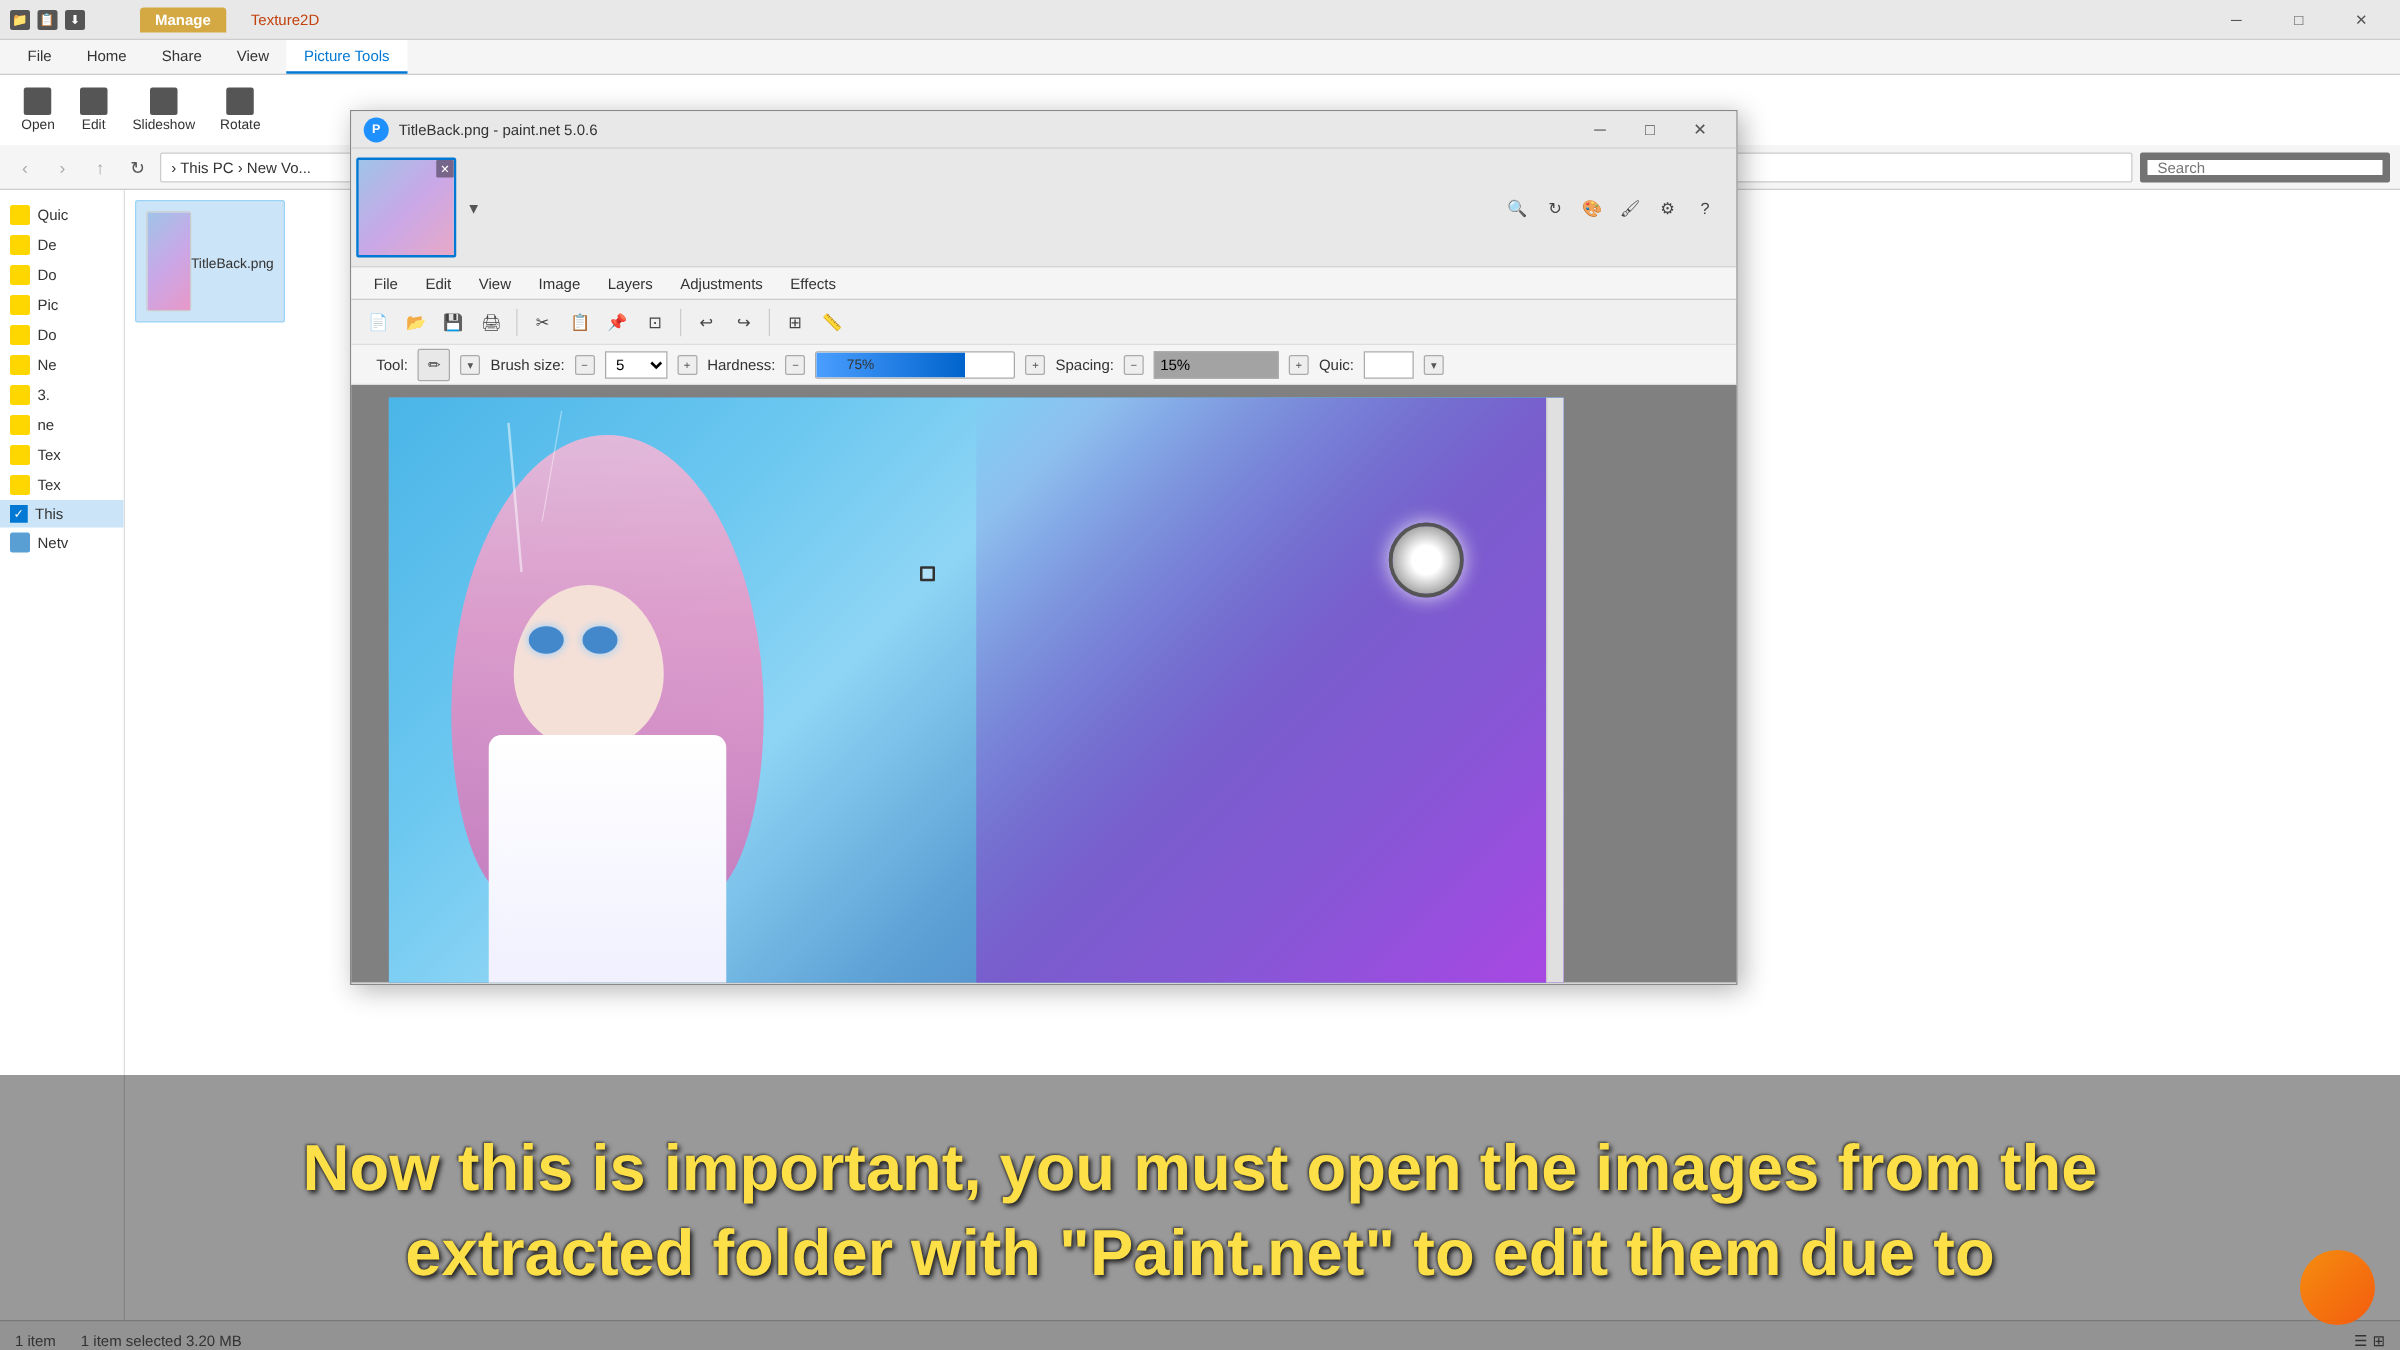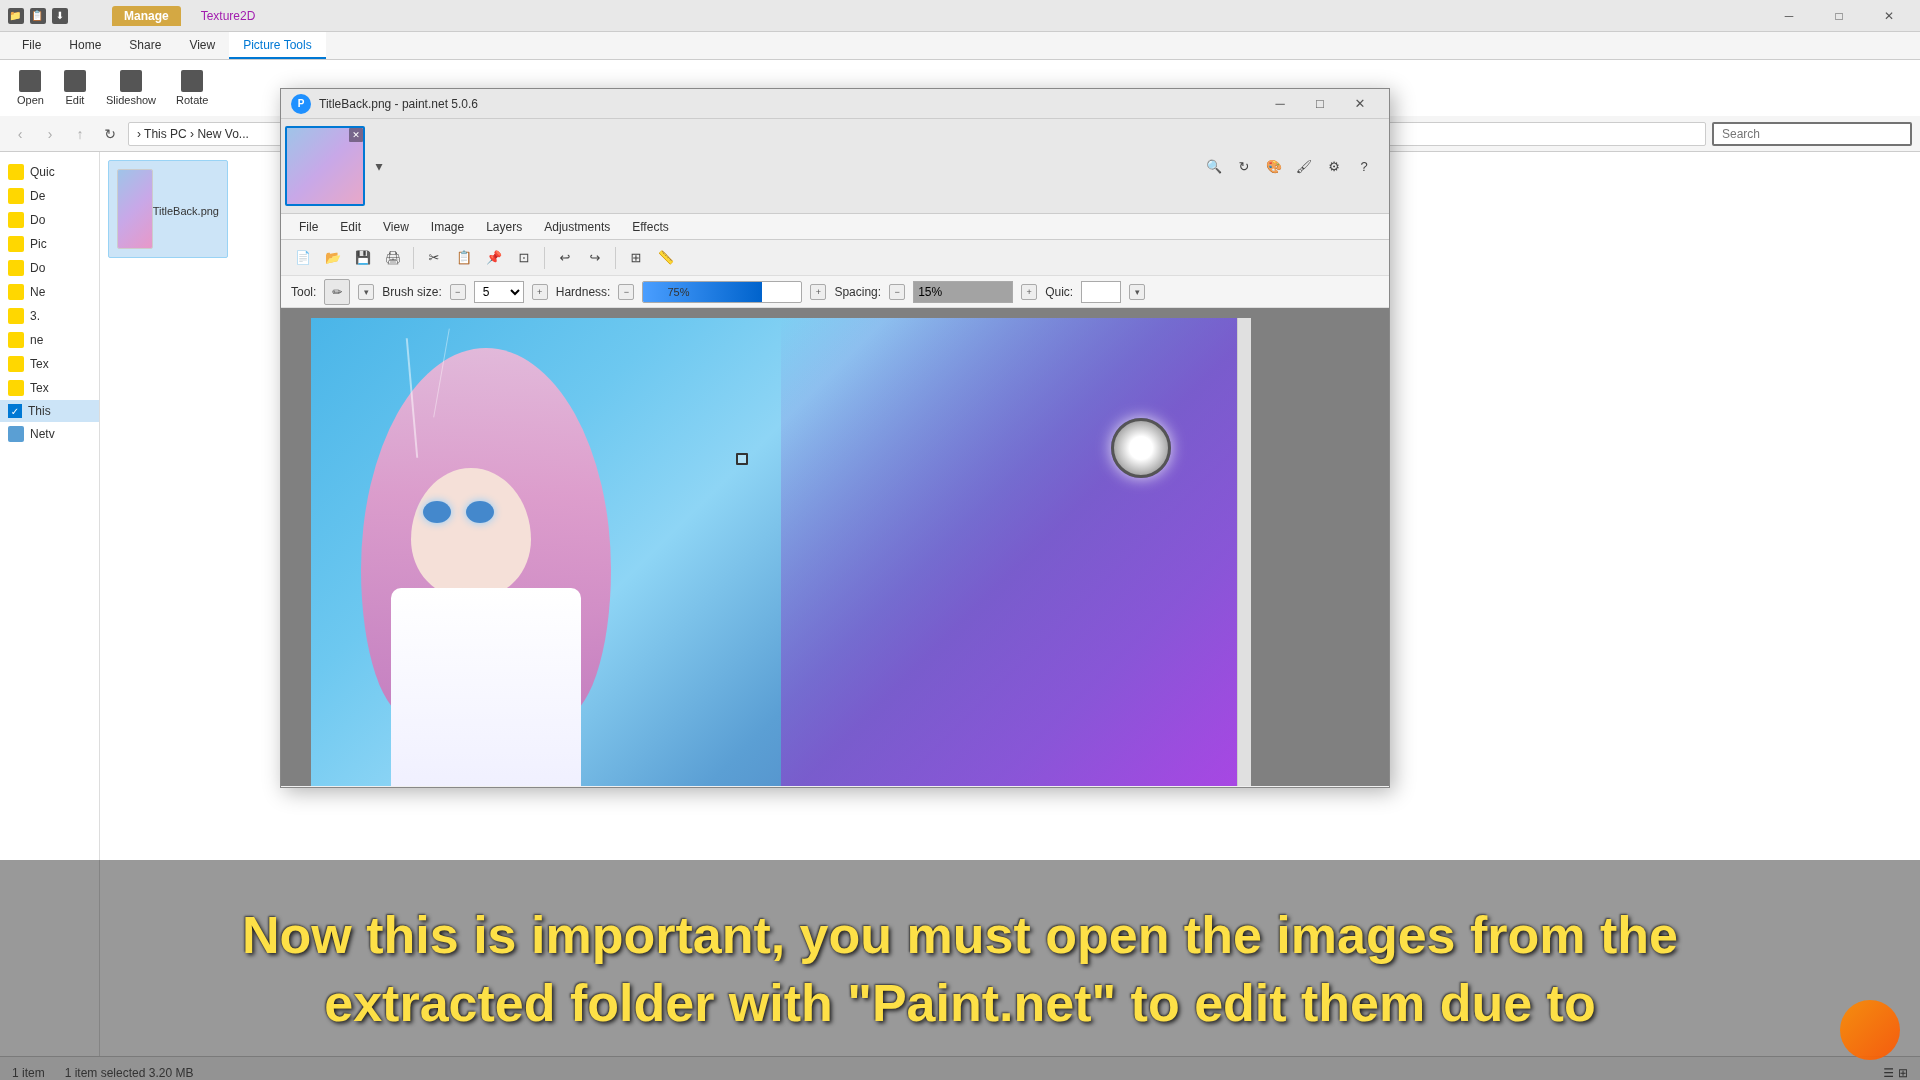--- a/index.html
+++ b/index.html
@@ -47,21 +47,21 @@
       background: #d4a843;
       color: white;
       padding: 3px 12px;
       border-radius: 3px 3px 0 0;
       font-size: 12px;
       font-weight: 600;
       margin-left: 40px;
     }
     .titlebar-explorer .tab-texture {
       background: #e8e8e8;
-      color: #a21caf;
+      color: #c2410c;
       padding: 3px 12px;
       border-radius: 3px 3px 0 0;
       font-size: 12px;
       margin-left: 4px;
     }
     .win-controls {
       margin-left: auto;
       display: flex; gap: 4px;
     }
     .win-btn {
@@ -150,21 +150,21 @@
       background: white;
       border-radius: 2px;
       padding: 0 8px;
       font-size: 12px;
       display: flex; align-items: center;
       color: #333;
     }
     .search-box {
       width: 200px;
       height: 24px;
-      border: 2px solid #737373;
+      border: 6px solid #737373;
       background: white;
       border-radius: 2px;
       padding: 0 8px;
       font-size: 12px;
     }
 
     
     .main-area {
       position: absolute;
       top: 152px; left: 0; right: 0; bottom: 24px;
@@ -367,21 +367,21 @@
     .toolbar-separator {
       width: 1px; height: 22px; background: #ccc; margin: 0 4px;
     }
 
     
     .tool-options-bar {
       height: 32px;
       background: #f5f5f5;
       border-bottom: 1px solid #ddd;
       display: flex; align-items: center;
-      padding: 0 10px;
+      padding: 0 20px;
       gap: 8px;
       font-size: 12px; color: #333;
     }
     .tool-icon-btn {
       width: 26px; height: 26px;
       background: transparent; border: 1px solid transparent;
       cursor: pointer; border-radius: 2px;
       display: flex; align-items: center; justify-content: center;
       color: #444;
     }

